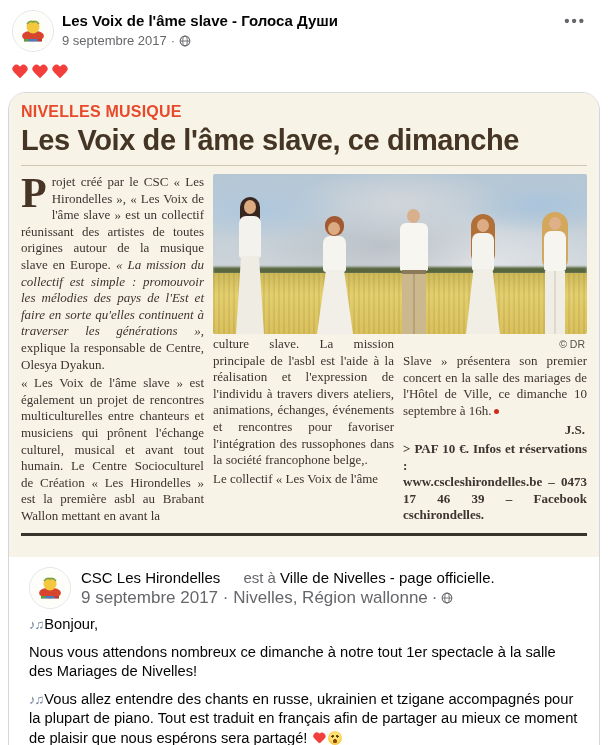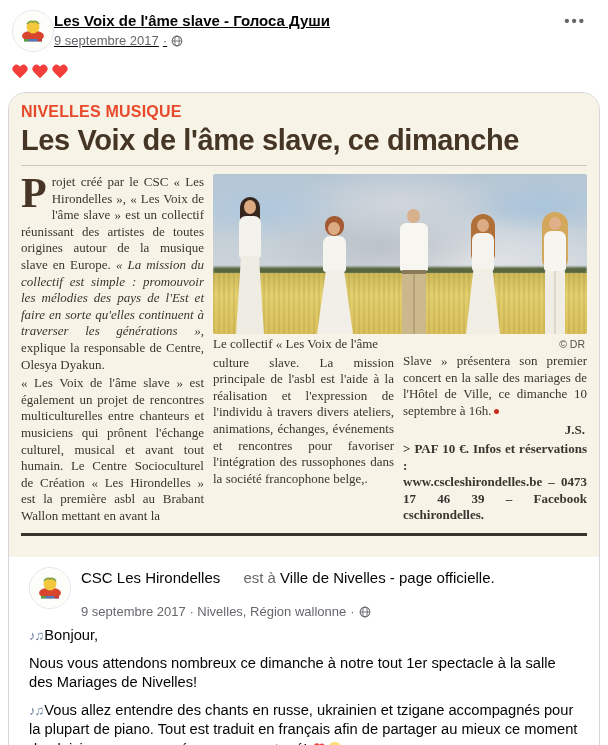--- a/index.html
+++ b/index.html
@@ -2,21 +2,21 @@
 <html><head>
 <meta charset="utf-8">
 <style>
   html,body{margin:0;padding:0;background:#fff;}
   body{width:608px;font-family:"Liberation Sans",sans-serif;-webkit-font-smoothing:antialiased;color:#050505;}
   .post{position:relative;padding:10px 0 6px 0;}
 
   
   .fb-header{display:flex;align-items:flex-start;padding:0 16px 0 12px;}
   .avatar{width:40px;height:40px;border-radius:50%;border:1px solid #e4e6eb;background:#fff;flex:0 0 auto;overflow:hidden;}
-  .fb-head-text{flex:1;text-decoration:underline;}
+  .fb-head-text{margin-left:8px;flex:1;}
   .fb-page-name{font-size:15px;font-weight:700;line-height:19px;margin-top:1px;}
   .fb-meta{font-size:13px;color:#65676b;line-height:17px;display:flex;align-items:center;gap:4px;margin-top:2px;}
   .globe{width:12px;height:12px;display:inline-block;}
   .more-btn{color:#65676b;font-size:15px;letter-spacing:2px;font-weight:700;padding:4px 6px;cursor:pointer;line-height:14px;}
 
   
   .hearts-row{padding:10px 12px 2px 12px;height:18px;display:flex;align-items:center;}
   .css-heart{display:inline-block;position:relative;width:16px;height:15px;margin-right:4px;}
   .css-heart::before,.css-heart::after{content:"";position:absolute;left:8px;top:1px;width:8px;height:13px;background:#f23f3b;border-radius:8px 8px 0 0;transform:rotate(-45deg);transform-origin:0 100%;}
   .css-heart::after{left:0;transform:rotate(45deg);transform-origin:100% 100%;}
@@ -59,21 +59,21 @@
   .person{position:absolute;bottom:0;}
   .person div{position:absolute;}
 
   
   .shared{background:#fff;padding:10px 20px 12px 20px;}
   .sh-head{display:flex;align-items:flex-start;}
   .sh-text{margin-left:10px;flex:1;}
   .sh-title{font-size:15px;line-height:19px;margin-top:1px;}
   .sh-title .b{font-weight:400;}
   .sh-title .g{color:#65676b;font-weight:400;margin-left:19px;}
-  .sh-meta{font-size:13px;color:#65676b;line-height:17px;display:flex;align-items:center;gap:4px;margin-top:16px;}
+  .sh-meta{font-size:17px;color:#65676b;line-height:17px;display:flex;align-items:center;gap:4px;margin-top:2px;}
   .sh-body{font-size:14.7px;line-height:19.5px;color:#050505;margin-top:6px;}
   .sh-body p{margin:0 0 8px 0;}
   .sh-body p:last-child{margin-bottom:2px;}
   .notes{color:#6b7f9e;font-size:13px;letter-spacing:-1px;margin-right:1px;}
   .inline-heart{display:inline-block;position:relative;width:13px;height:12px;margin:0 1px;vertical-align:-1px;}
   .inline-heart::before,.inline-heart::after{content:"";position:absolute;left:6.5px;top:1px;width:6.5px;height:10px;background:#f23f3b;border-radius:7px 7px 0 0;transform:rotate(-45deg);transform-origin:0 100%;}
   .inline-heart::after{left:0;transform:rotate(45deg);transform-origin:100% 100%;}
   .emoji-face{display:inline-block;width:14px;height:14px;border-radius:50%;vertical-align:-2px;margin-left:1px;
     background:
       radial-gradient(circle at 33% 38%,#5a4000 9%,transparent 11%),
@@ -171,22 +171,22 @@
             <div class="person" style="left:320px;width:44px;height:122px;">
               <div style="left:9px;top:0;width:26px;height:60px;border-radius:13px;background:#d3a75c;"></div>
               <div style="left:16px;top:5px;width:12px;height:13px;border-radius:50%;background:#dfb089;"></div>
               <div style="left:11px;top:19px;width:22px;height:40px;border-radius:7px 7px 3px 3px;background:#f7f5f0;"></div>
               <div style="left:12px;top:59px;width:20px;height:63px;background:linear-gradient(90deg,#f0ede5 44%,#ddd9cd 44% 56%,#f0ede5 56%);"></div>
             </div>
           </div>
 
           <div class="cols-row">
             <div class="col2">
+              <p class="art-p">culture slave. La mission principale de l'asbl est l'aide à la réalisation et l'expression de l'individu à travers divers ateliers, animations, échanges, événements et rencontres pour favoriser l'intégration des russophones dans la société francophone belge,.</p>
               <p class="art-p">Le collectif « Les Voix de l'âme</p>
-              <p class="art-p">culture slave. La mission principale de l'asbl est l'aide à la réalisation et l'expression de l'individu à travers divers ateliers, animations, échanges, événements et rencontres pour favoriser l'intégration des russophones dans la société francophone belge,.</p>
             </div>
             <div class="col3">
               <div class="credit">© DR</div>
               <p class="art-p"><span>Slave » présentera son premier concert en la salle des mariages de l'Hôtel de Ville, ce dimanche 10 septembre à 16h.</span><span class="end-dot"></span></p>
               <div class="byline">J.S.</div>
               <div class="info-block">
                 <div>&gt; PAF 10 €. Infos et réservations :</div>
                 <div>www.cscleshirondelles.be – 0473 17 46 39 – Facebook cschirondelles.</div>
               </div>
             </div>

